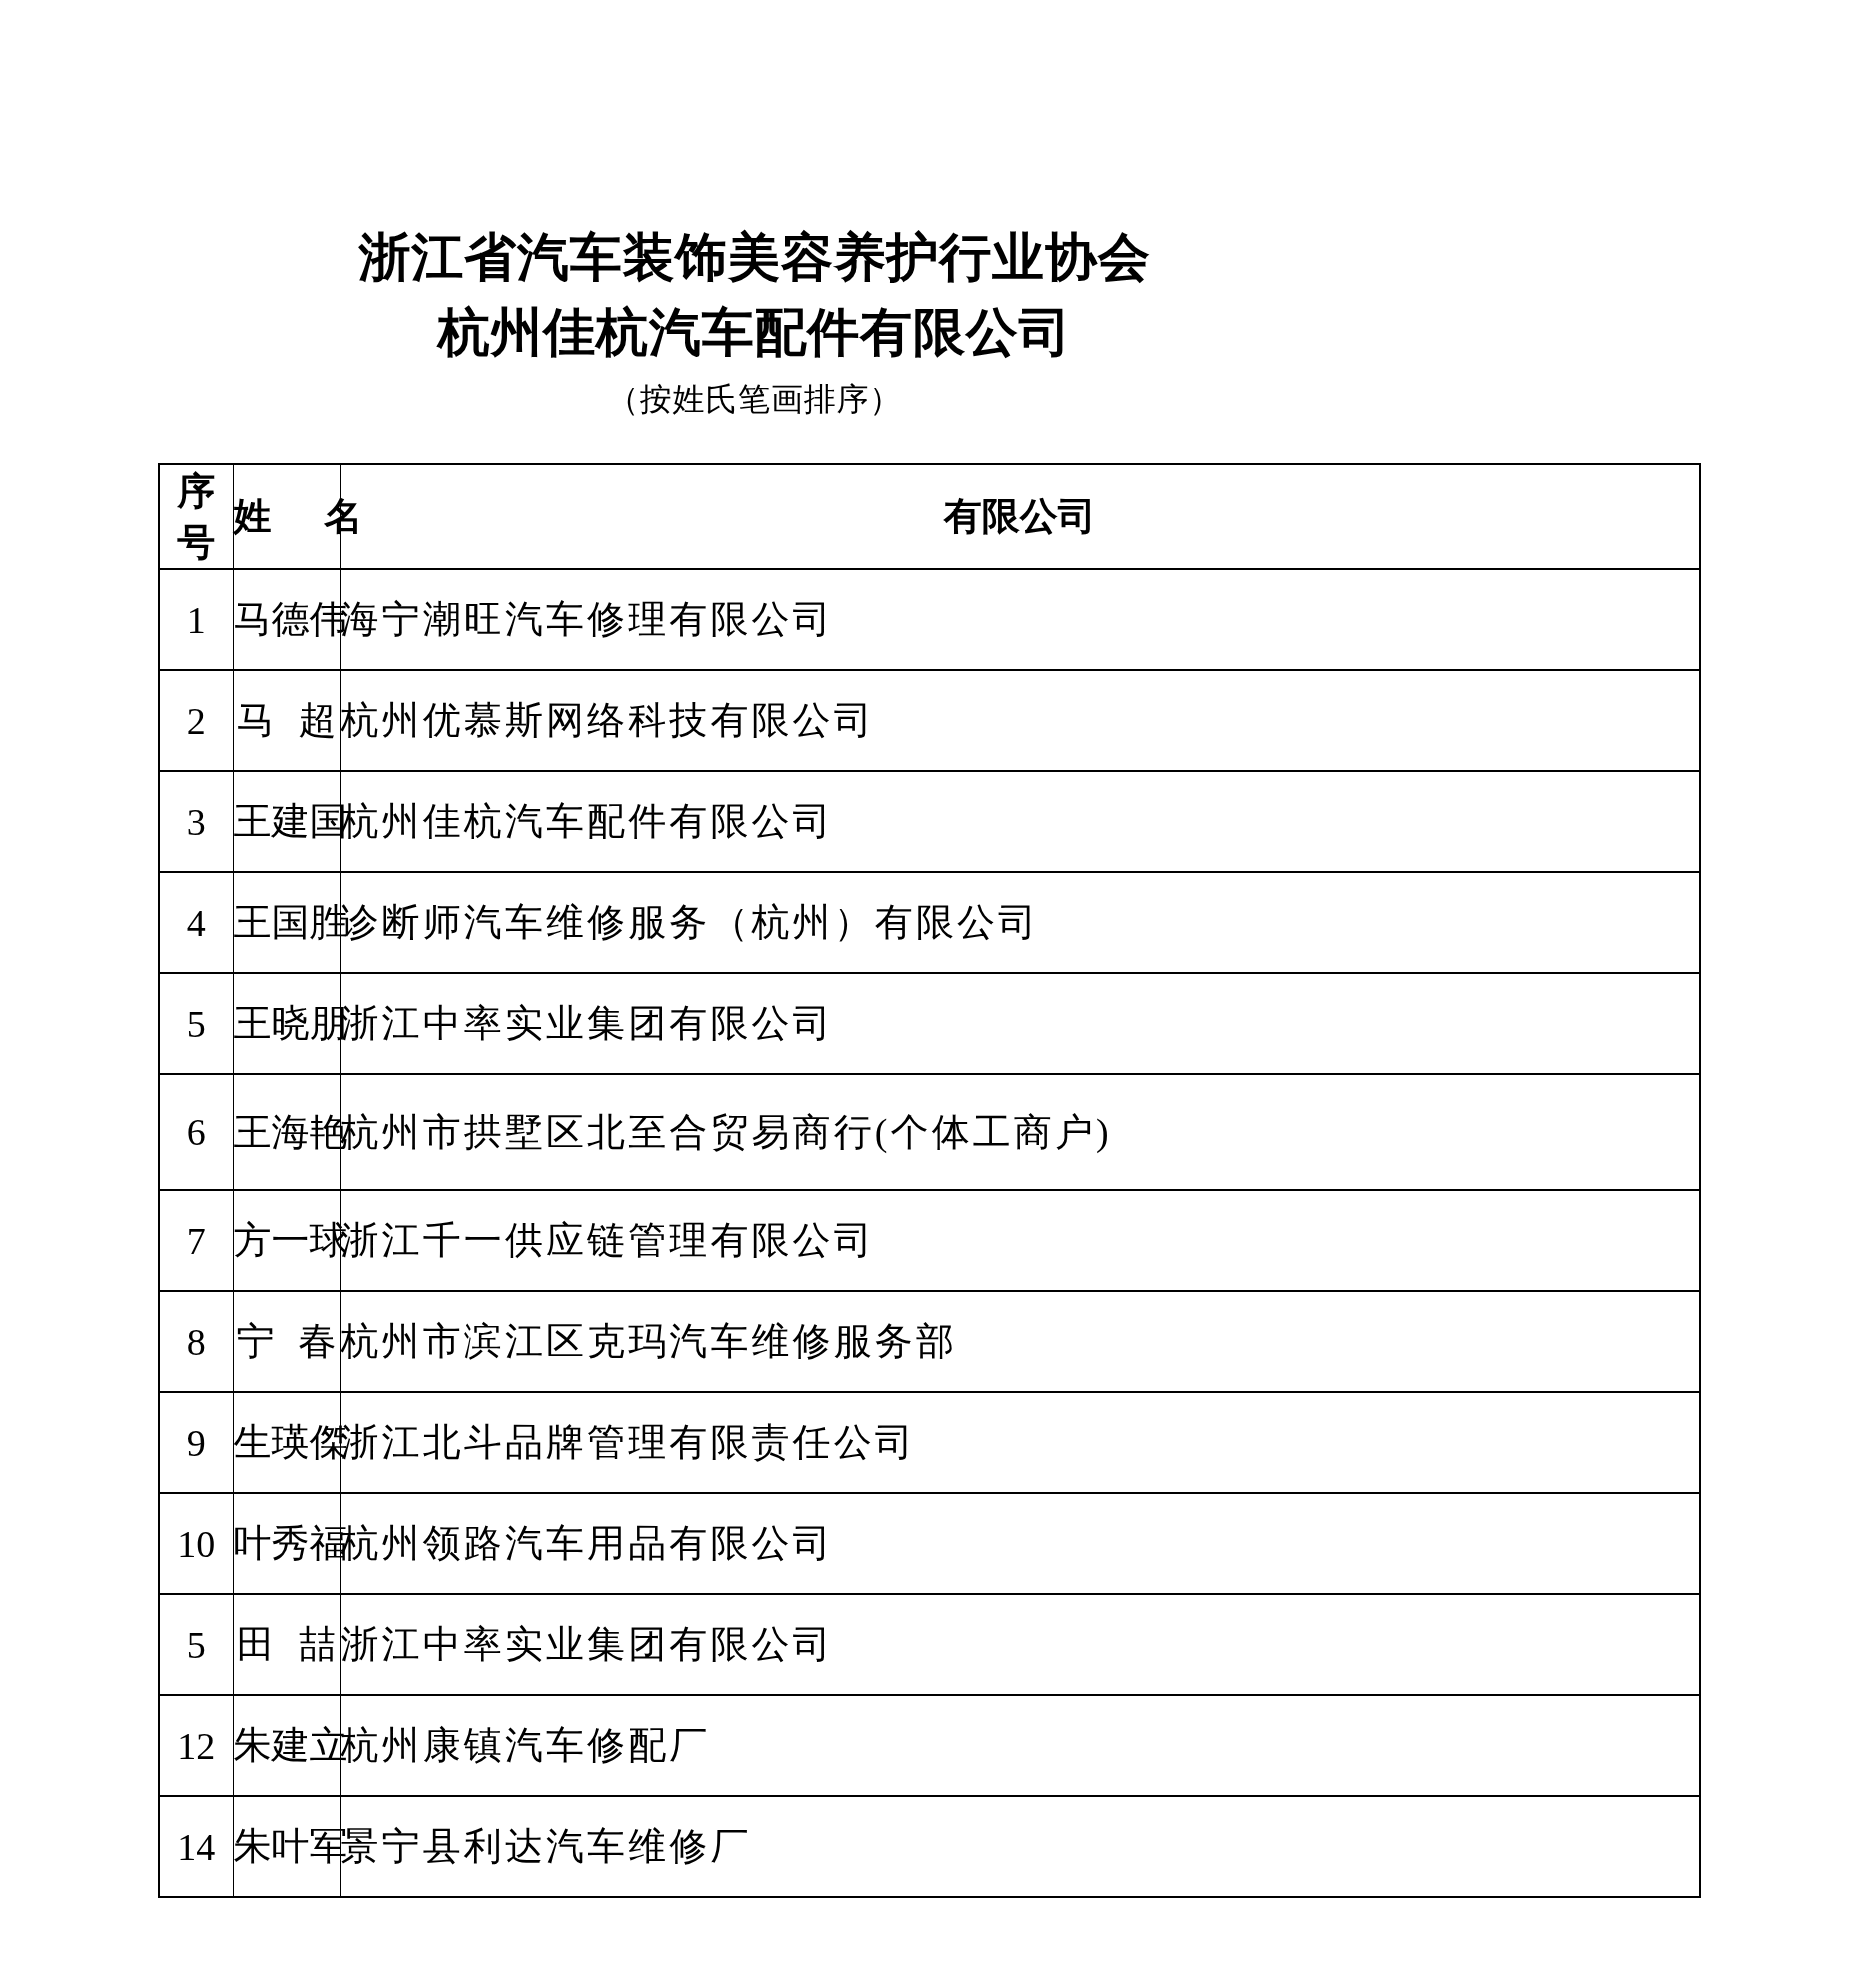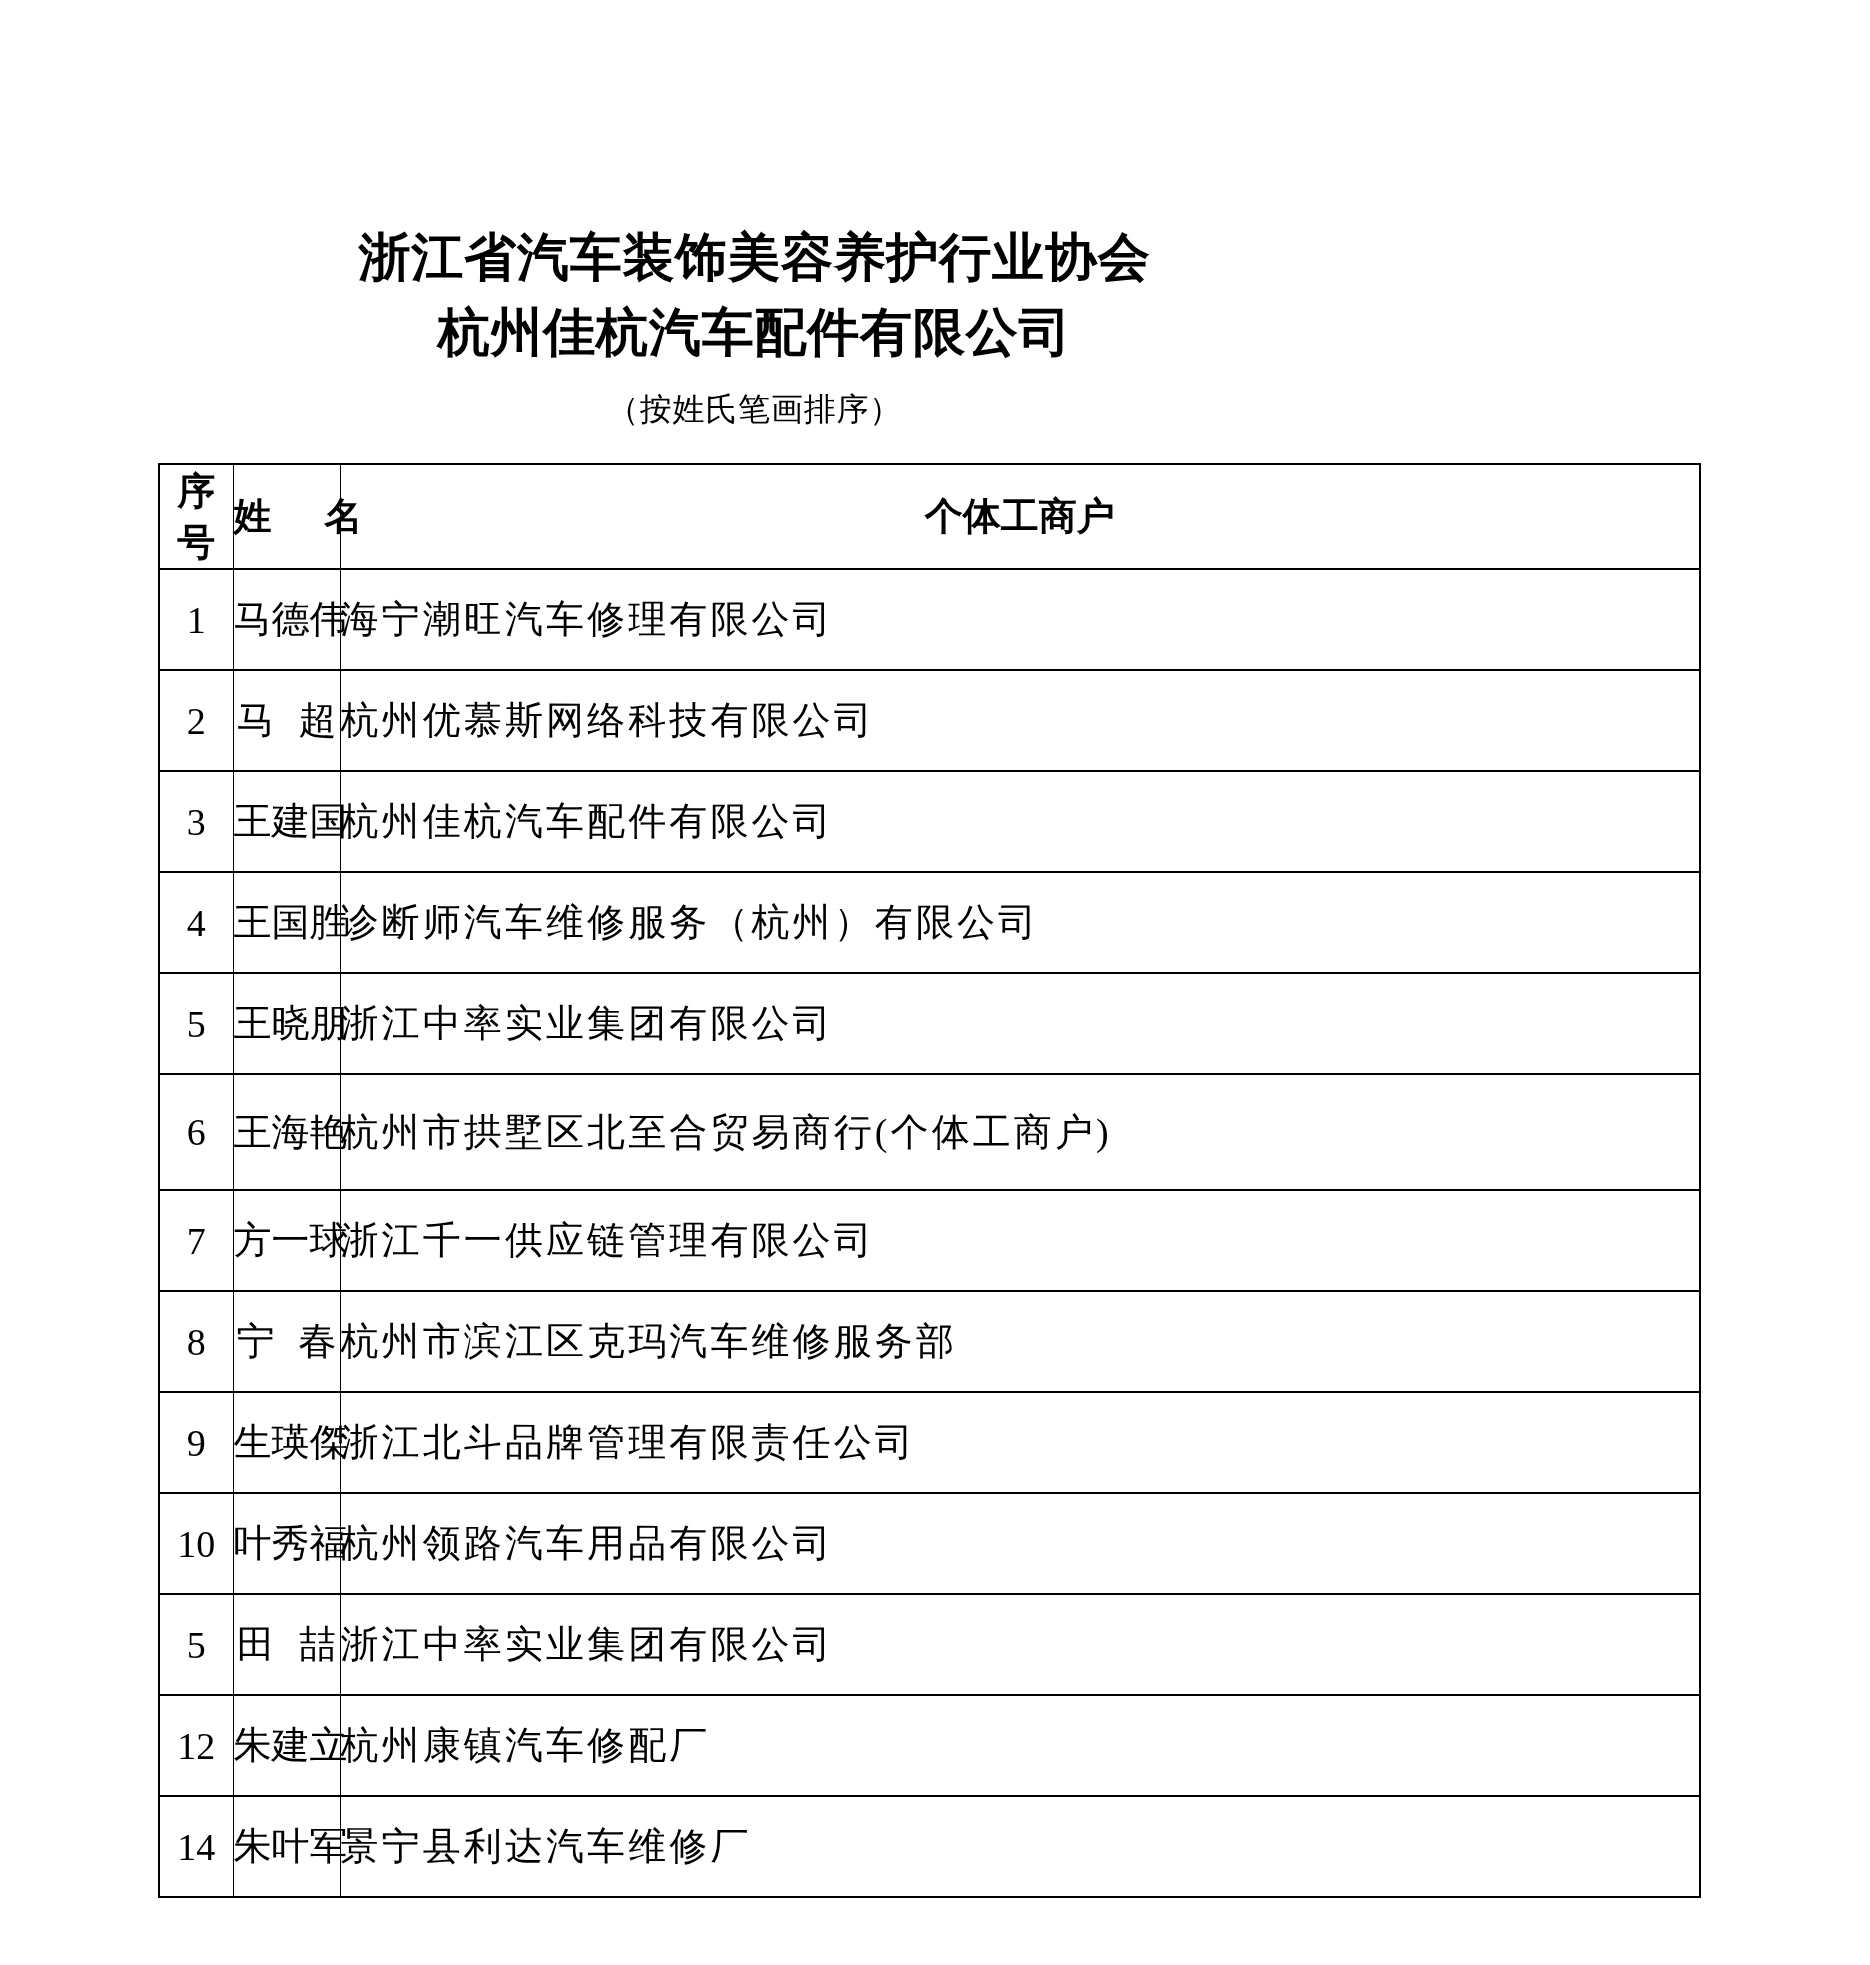--- a/index.html
+++ b/index.html
@@ -27,21 +27,21 @@
       font-weight: bold;
       font-size: 52px;
       line-height: 75px;
       letter-spacing: 0.8px;
       margin: 0;
     }
     .subtitle {
       font-family: "DejaVu Sans", "Liberation Sans", sans-serif;
       font-size: 32px;
       line-height: 43px;
-      margin: 18px;
+      margin: 8px;
       letter-spacing: 0.8px;
     }
     table.roster {
       position: absolute;
       left: 158px;
       top: 463px;
       width: 1543px;
       border-collapse: collapse;
       table-layout: fixed;
       border: 2.4px solid #000000;
@@ -104,21 +104,21 @@
 <table class="roster">
   <colgroup>
     <col class="c-index">
     <col class="c-name">
     <col class="c-unit">
   </colgroup>
   <thead>
     <tr>
       <th>序号</th>
       <th class="head-name">姓    名</th>
-      <th>个体工商户</th>
+      <th>有限公司</th>
     </tr>
   </thead>
   <tbody>
     <tr>
       <td class="cell-index">1</td>
       <td class="cell-name">马德伟</td>
       <td class="cell-unit">海宁潮旺汽车修理有限公司</td>
     </tr>
     <tr>
       <td class="cell-index">2</td>

